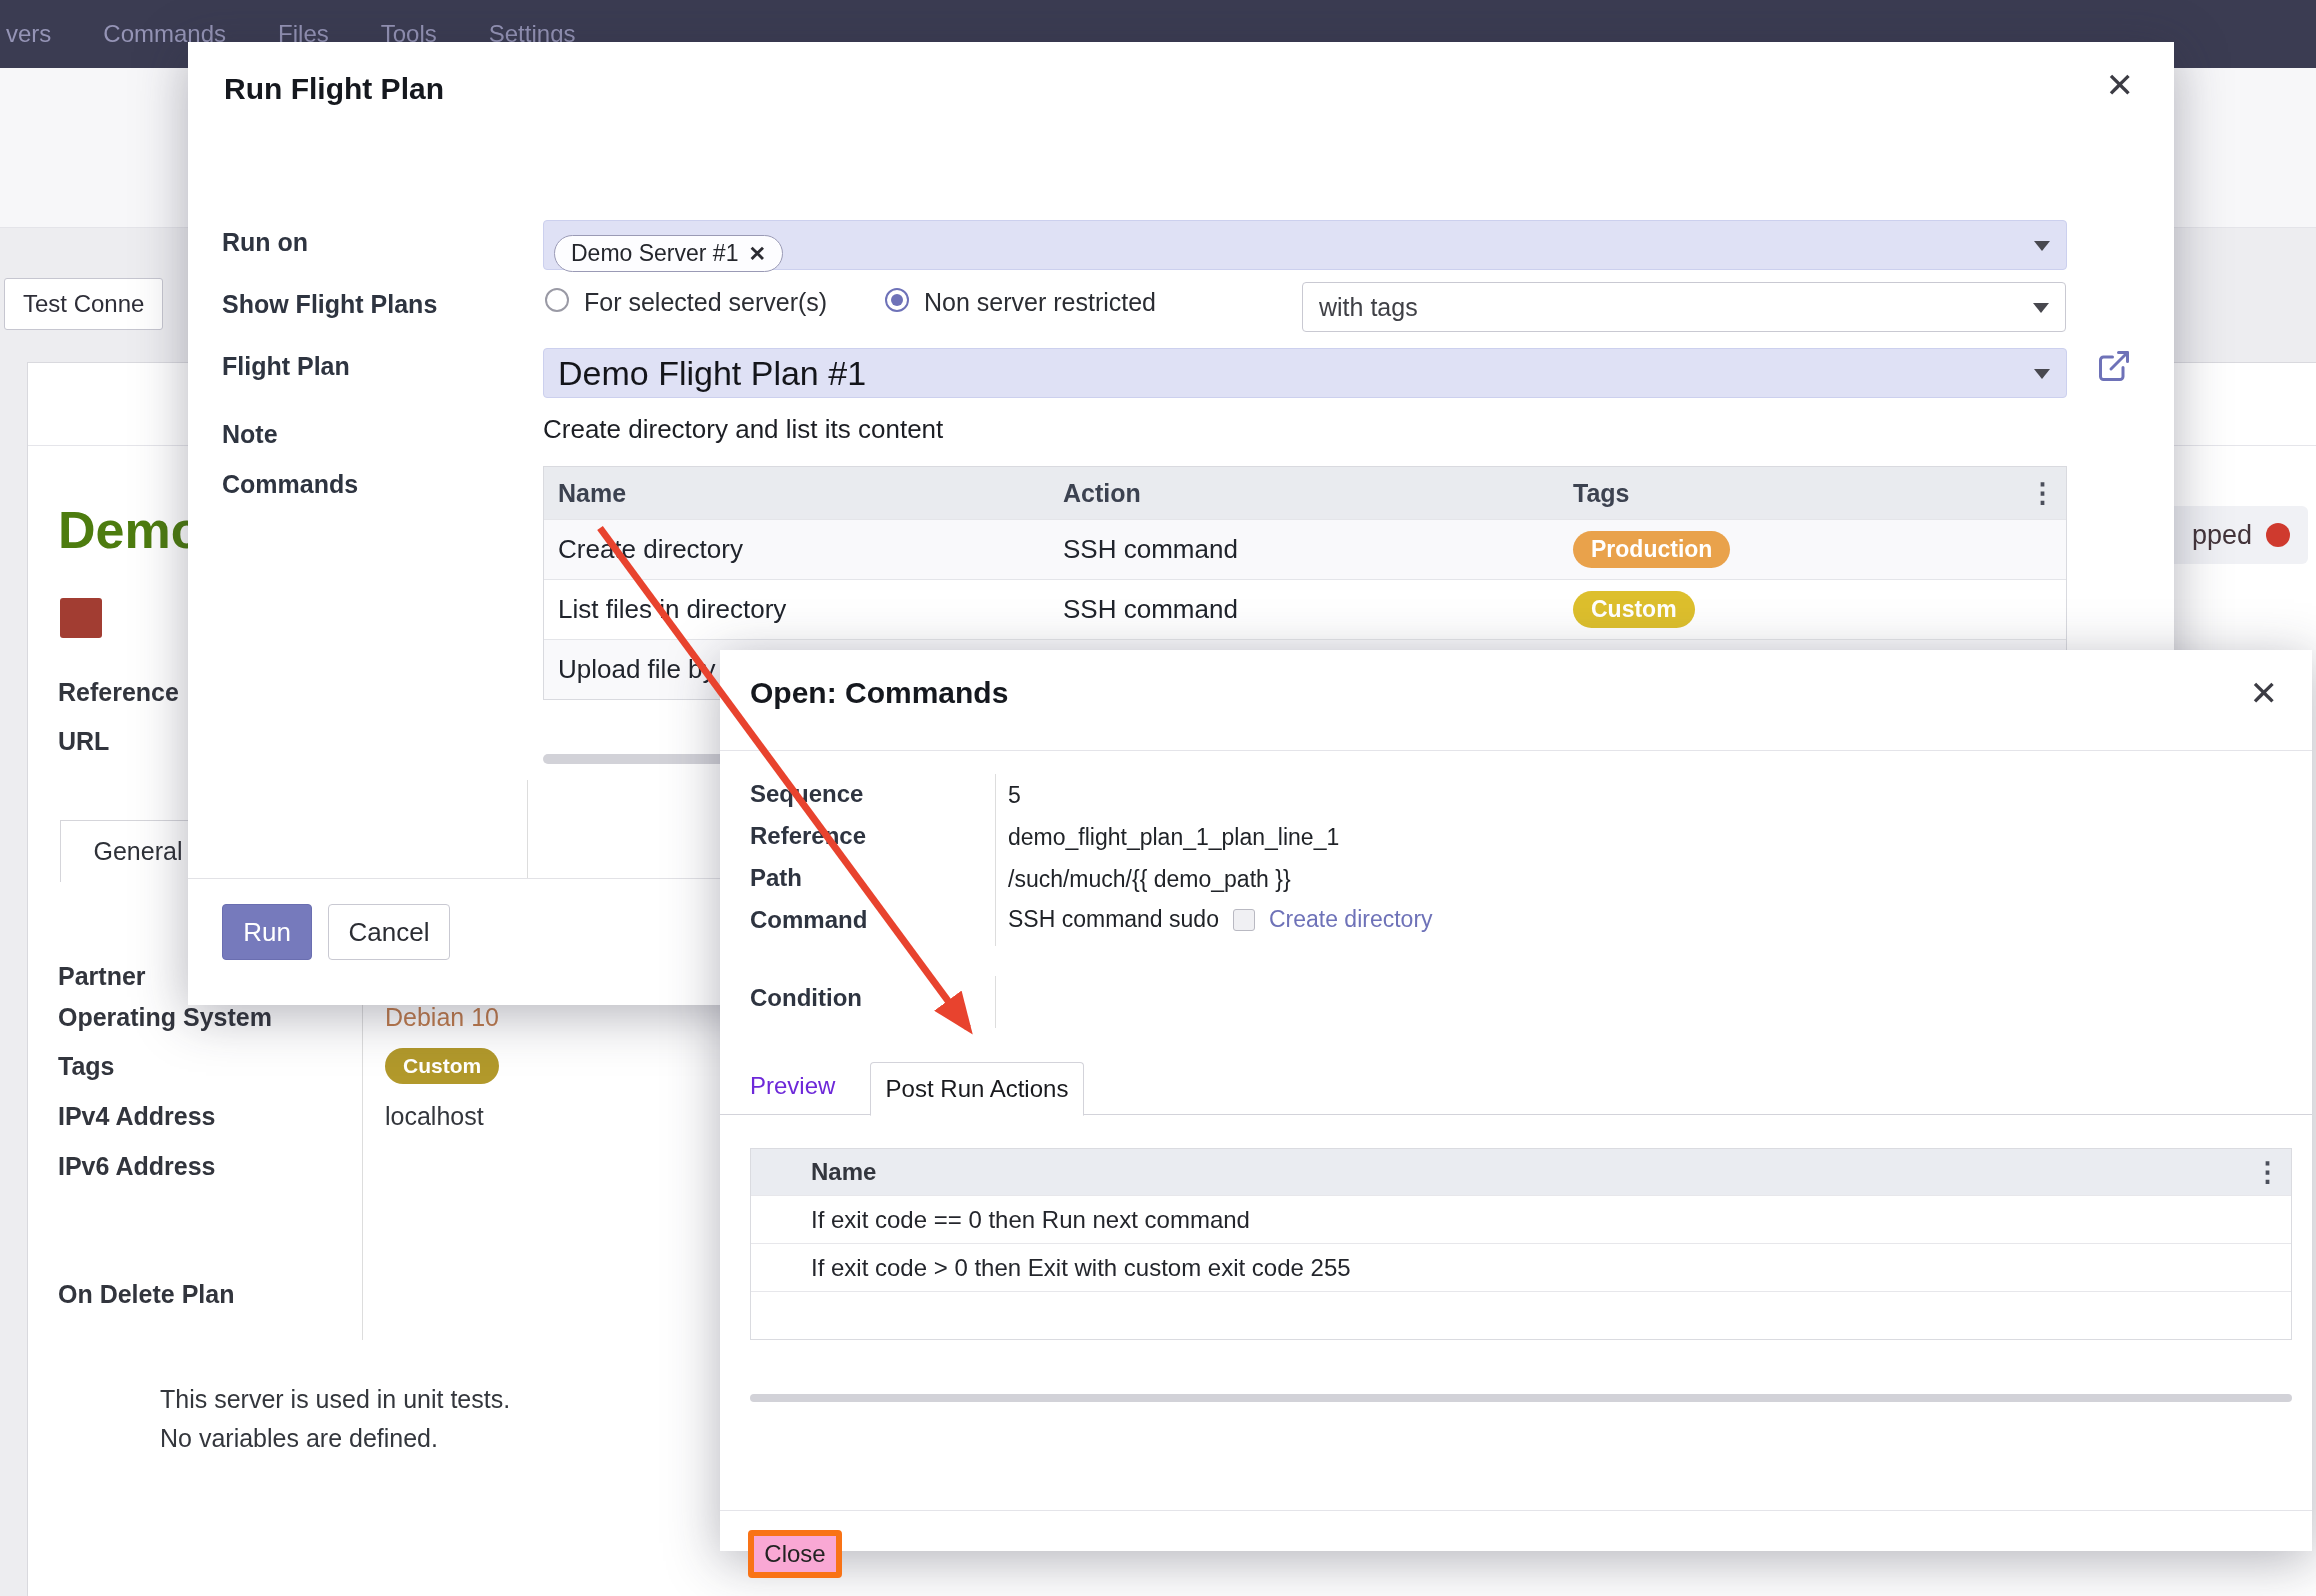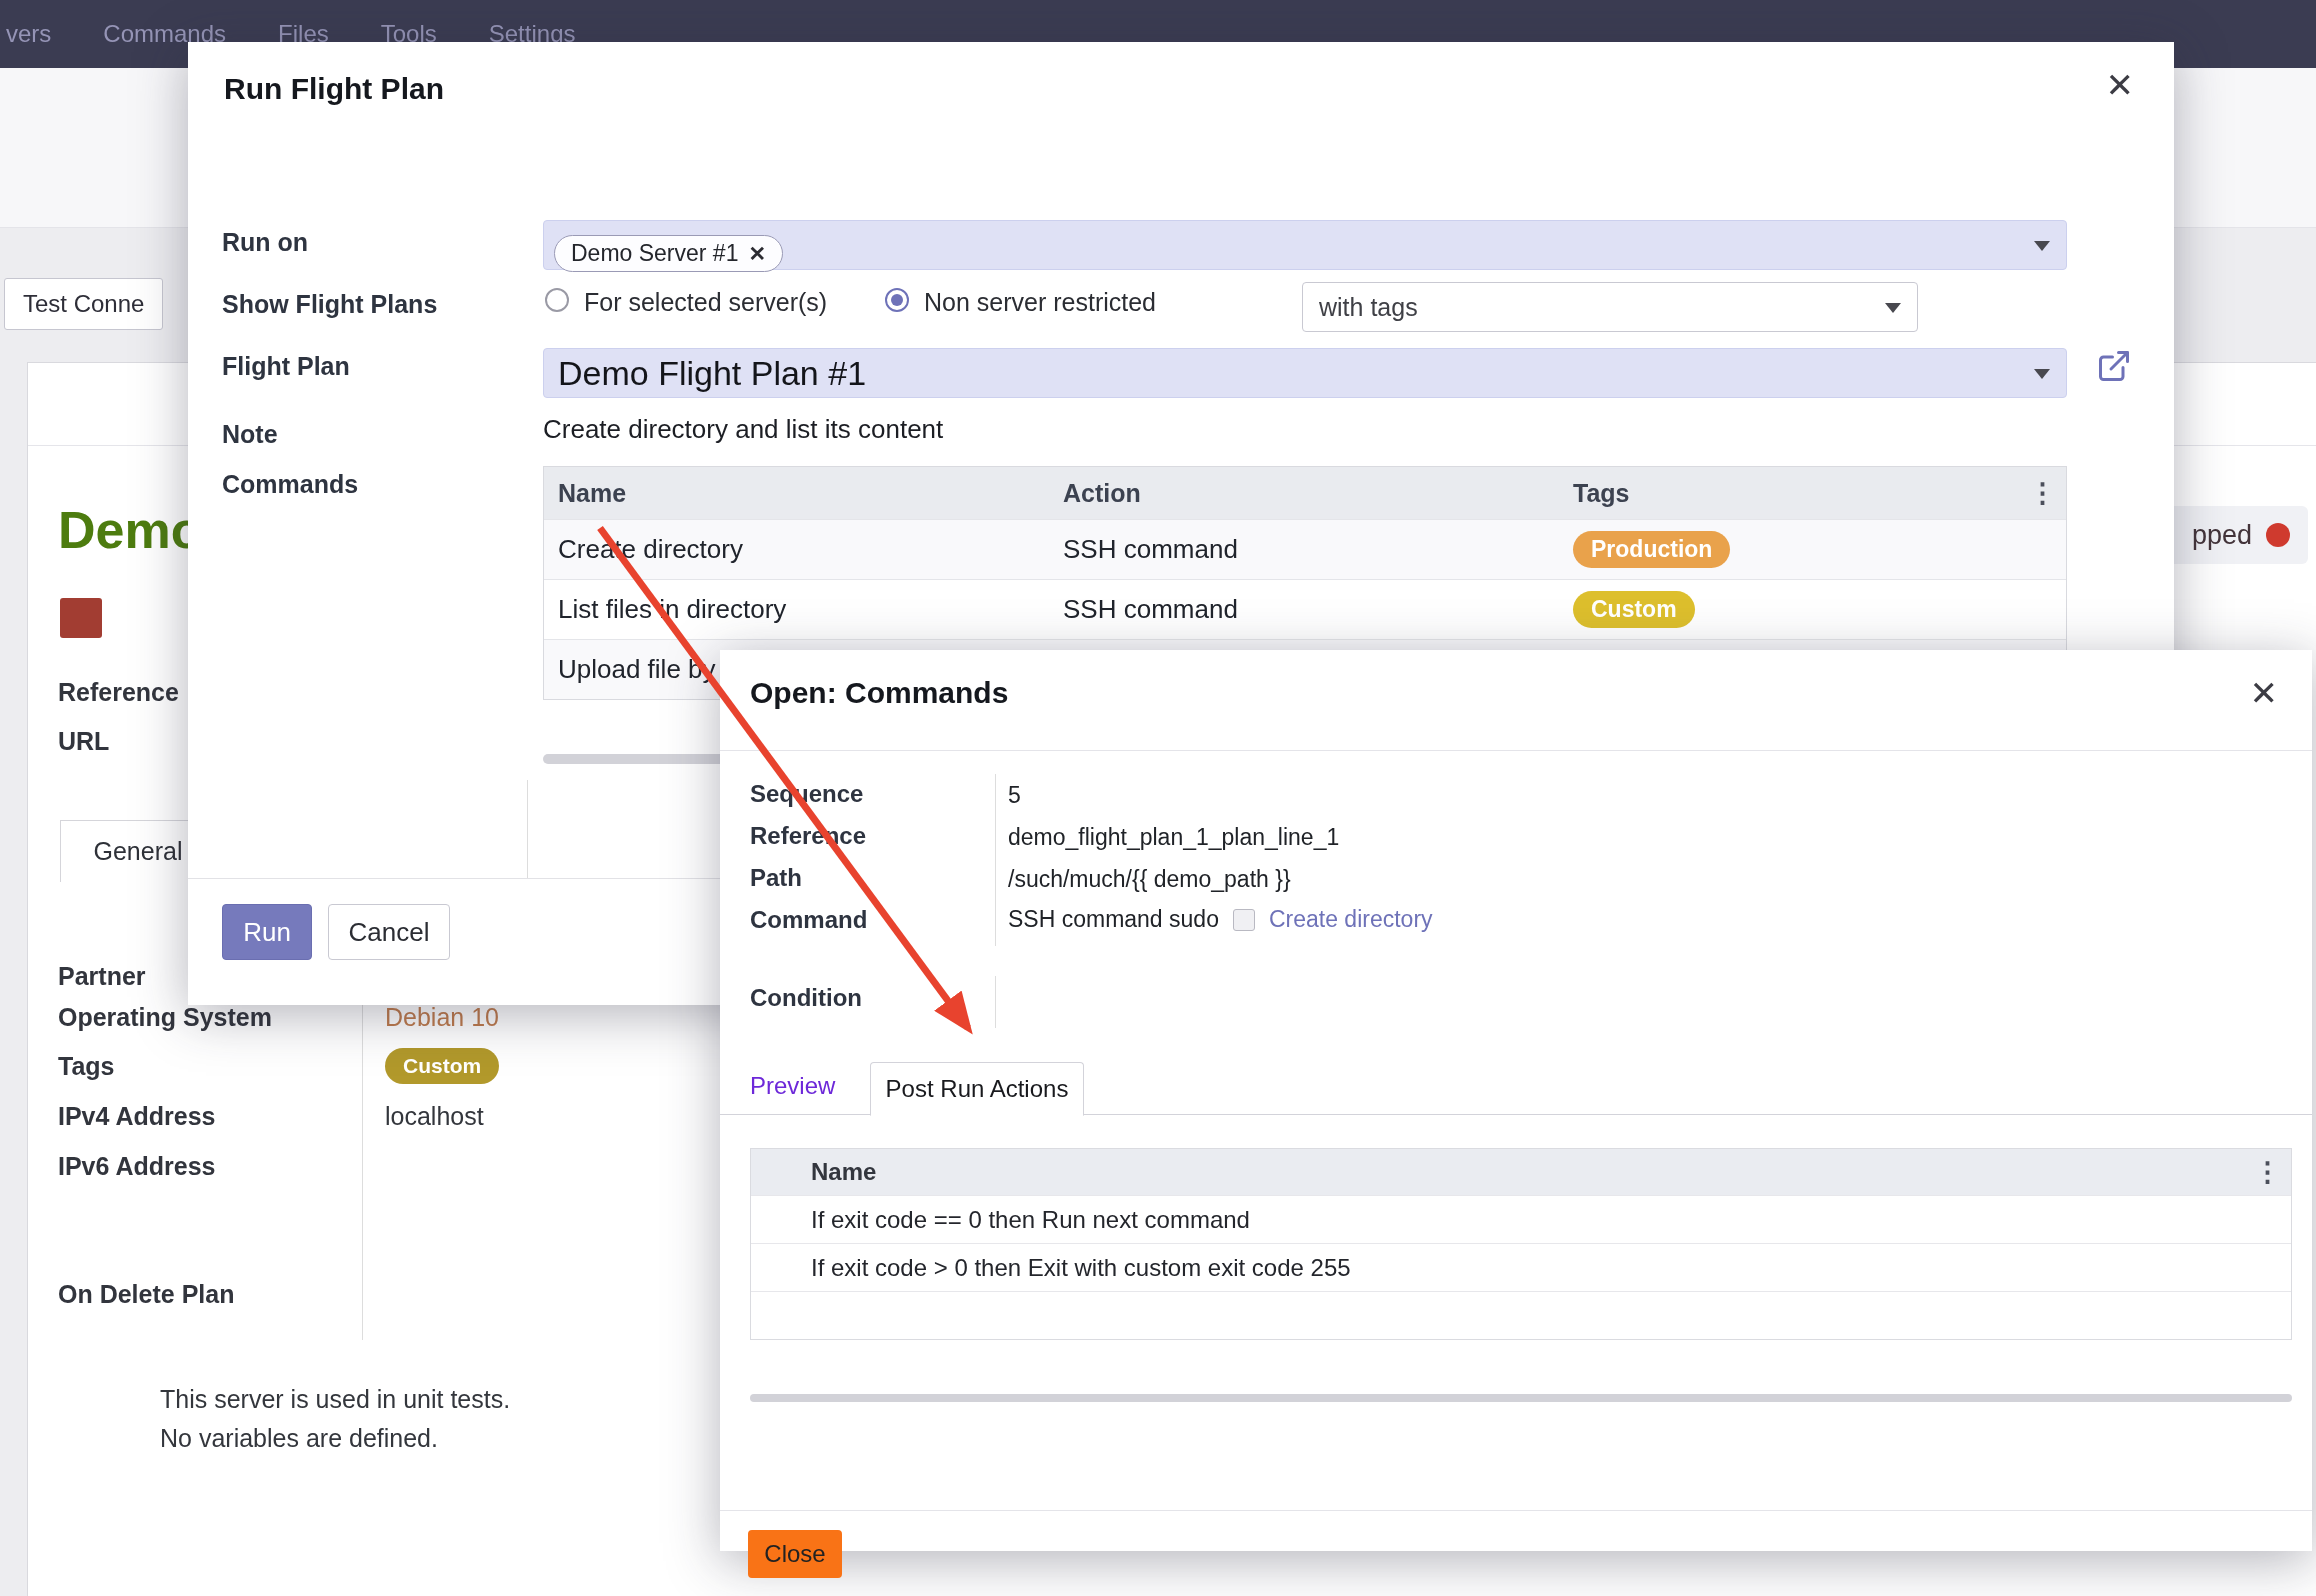--- a/index.html
+++ b/index.html
@@ -103,21 +103,21 @@
   .tab-active { position:absolute; left:150px; top:412px; width:214px; height:54px; background:#fff;
                 border:1px solid #d3d3da; border-bottom:1px solid #fff; border-radius:4px 4px 0 0;
                 display:flex; align-items:center; justify-content:center; font-size:24px; color:#191a1e;
                 z-index:2; cursor:pointer; }
 
   .ptable { position:absolute; left:30px; top:498px; width:1542px; border:1px solid #dadbe0; }
   .ptable .thead { display:flex; height:46px; background:#eaecf1; align-items:center; position:relative;
                    font-size:24px; font-weight:bold; color:#33363e; }
   .ptable .tr { height:48px; display:flex; align-items:center; border-top:1px solid #e7e7eb;
                 font-size:24px; color:#24262c; padding-left:60px; }
-  .btn-close2 { left:28px; top:880px; width:94px; height:48px; background:#f97316; border:4px solid #f97316;
+  .btn-close2 { left:28px; top:880px; width:94px; height:48px; background:#f9a8d4; border:6px solid #f97316;
                 color:#222; font-size:24px; }
   .m2-footer { position:absolute; left:0; right:0; top:860px; border-top:1px solid #e4e4e9; }
 
   .arrow-layer { position:absolute; inset:0; z-index:60; pointer-events:none; }
 </style>
 </head>
 <body>
 
 <div id="root">
 
@@ -182,21 +182,21 @@
         <span>Demo Server #1</span>
         <span class="x">✕</span>
       </span>
       <span class="caret"></span>
     </div>
 
     <div class="radio off" style="left:357px; top:246px;"></div>
     <div class="radio-label" style="left:396px; top:246px;">For selected server(s)</div>
     <div class="radio on" style="left:697px; top:246px;"></div>
     <div class="radio-label" style="left:736px; top:246px;">Non server restricted</div>
-    <div class="sel-white" style="left:1114px; top:240px; width:616px; height:50px;">
+    <div class="sel-white" style="left:1114px; top:240px; width:764px; height:50px;">
       <span>with tags</span>
       <span class="caret"></span>
     </div>
 
     <div class="sel-lav" style="top:306px;">
       <span style="margin-left:14px; font-size:34px; color:#14151a;">Demo Flight Plan #1</span>
       <span class="caret"></span>
     </div>
     <svg style="position:absolute; left:1908px; top:306px;" width="36" height="36" viewBox="0 0 24 24" fill="none" stroke="#6e72b8" stroke-width="2" stroke-linecap="round" stroke-linejoin="round">
       <path d="M18 13v6a2 2 0 0 1-2 2H5a2 2 0 0 1-2-2V8a2 2 0 0 1 2-2h6"></path>

